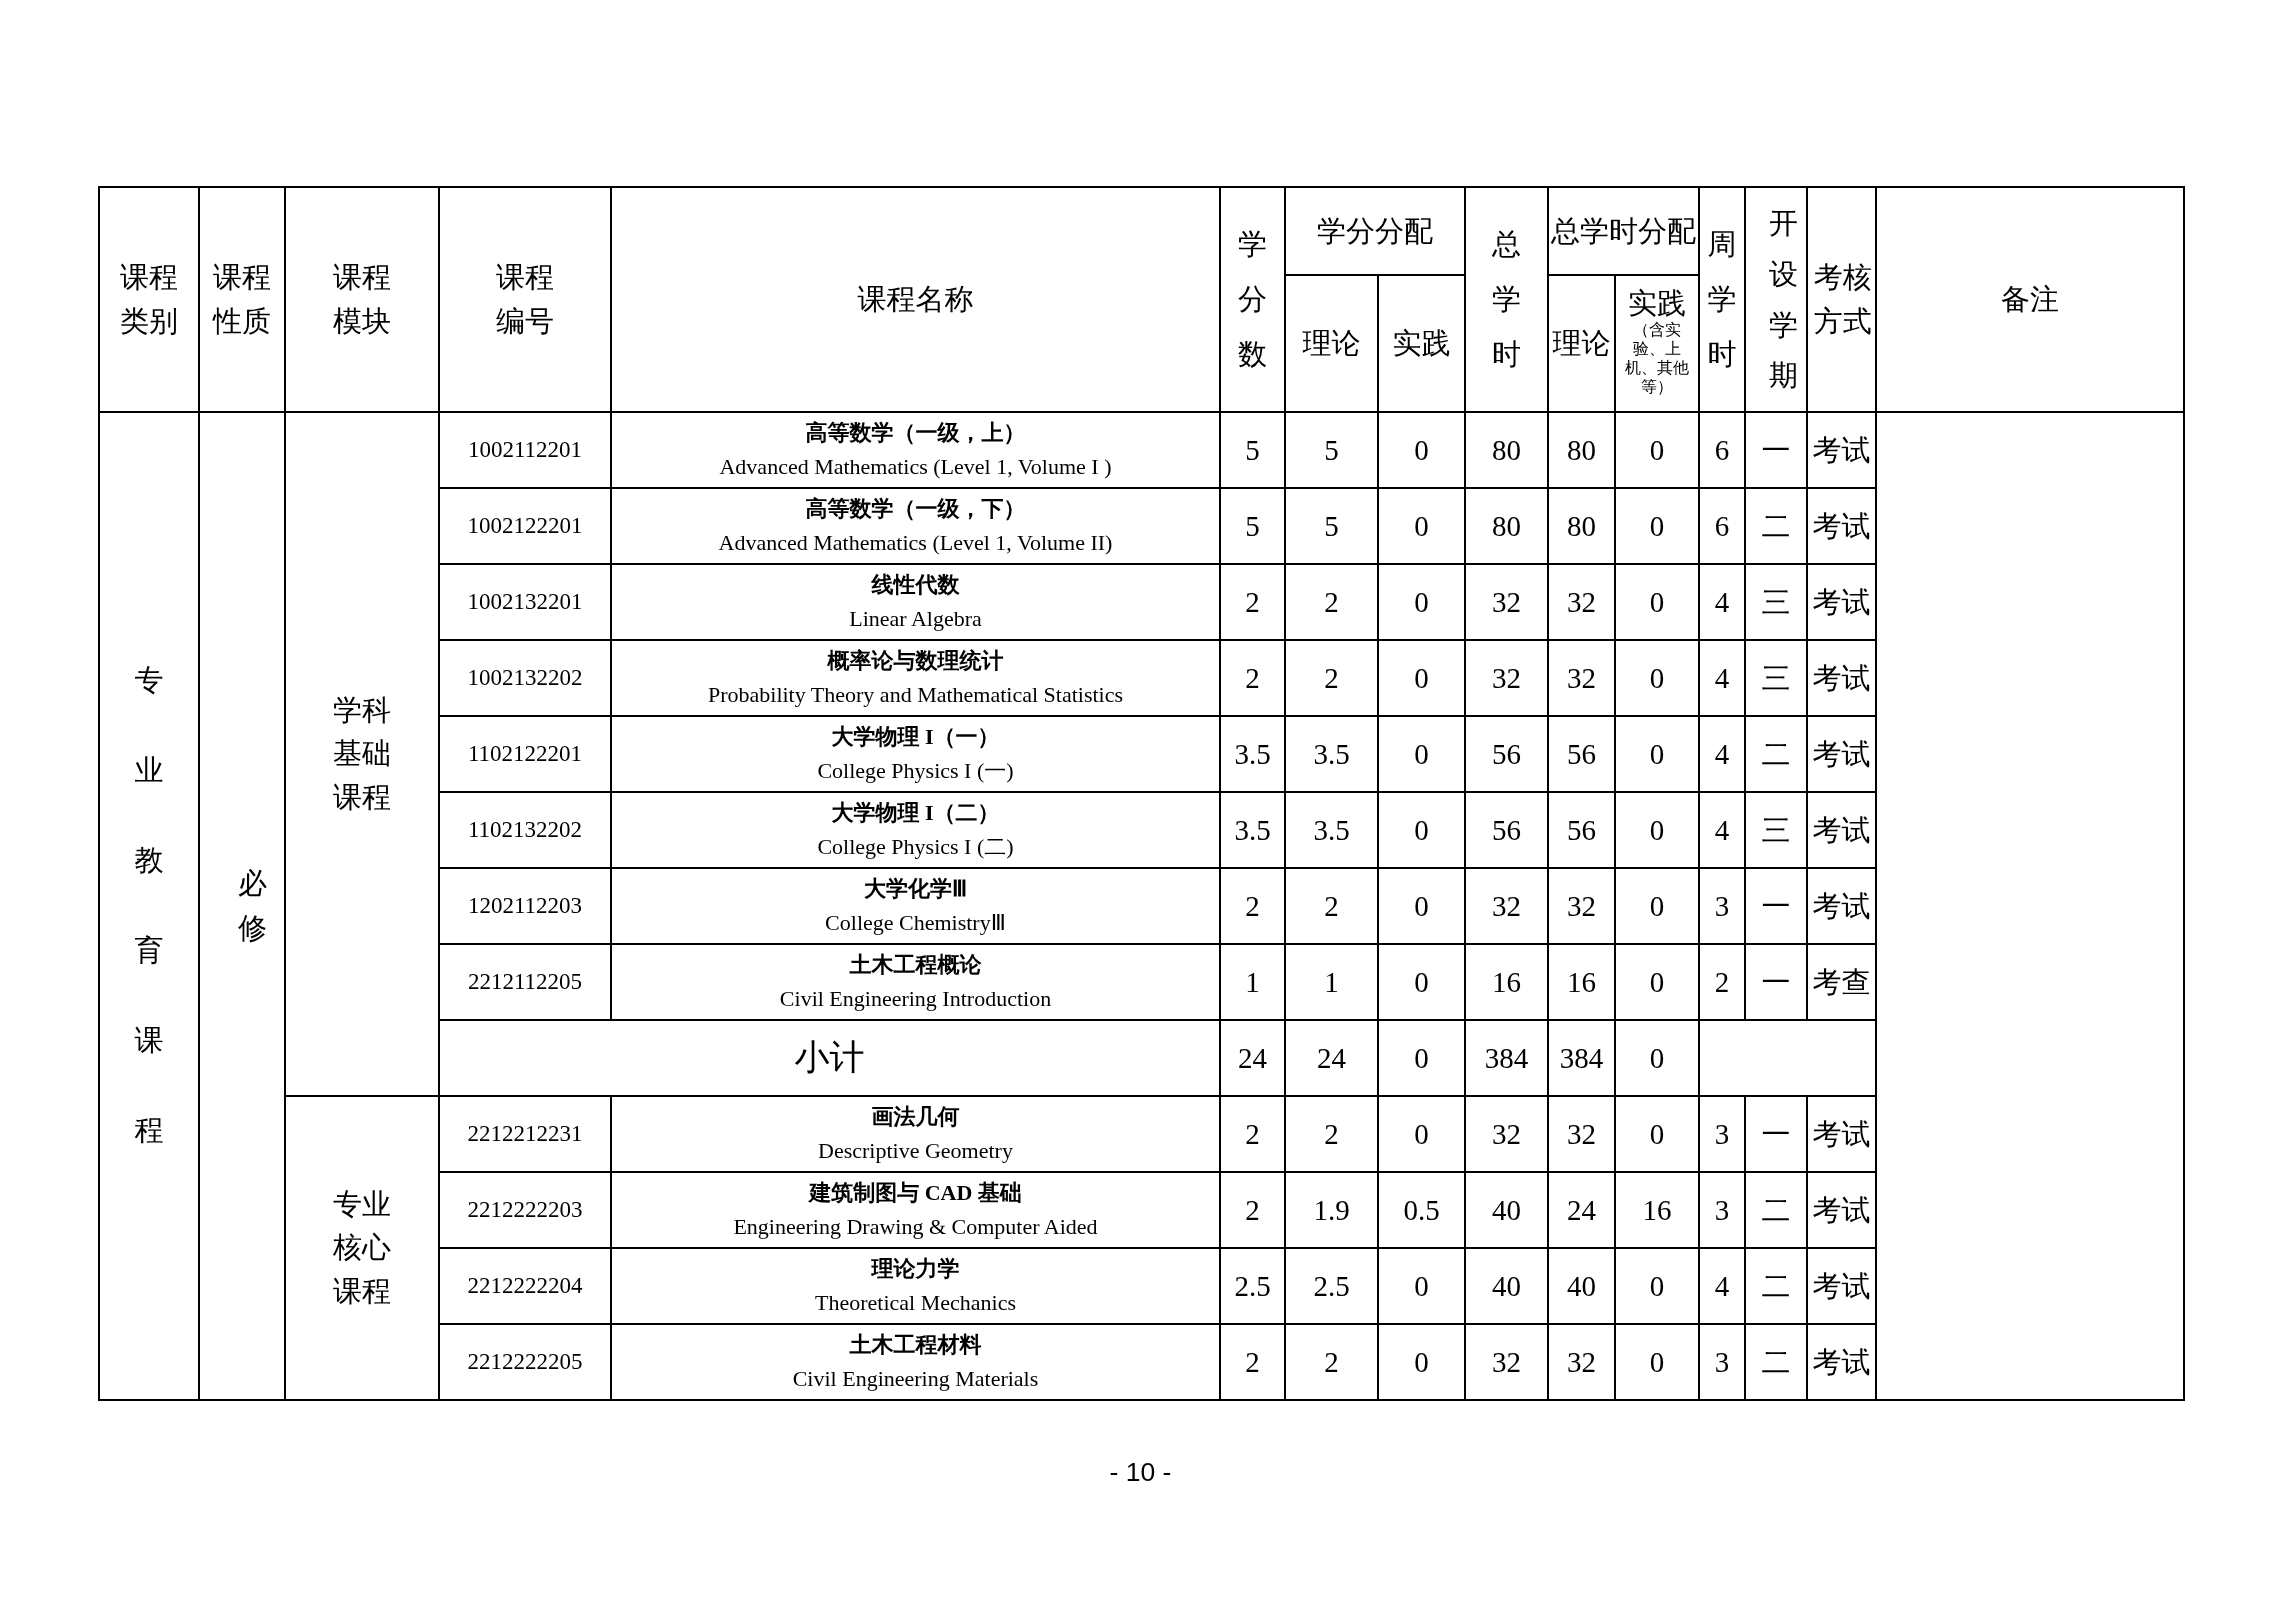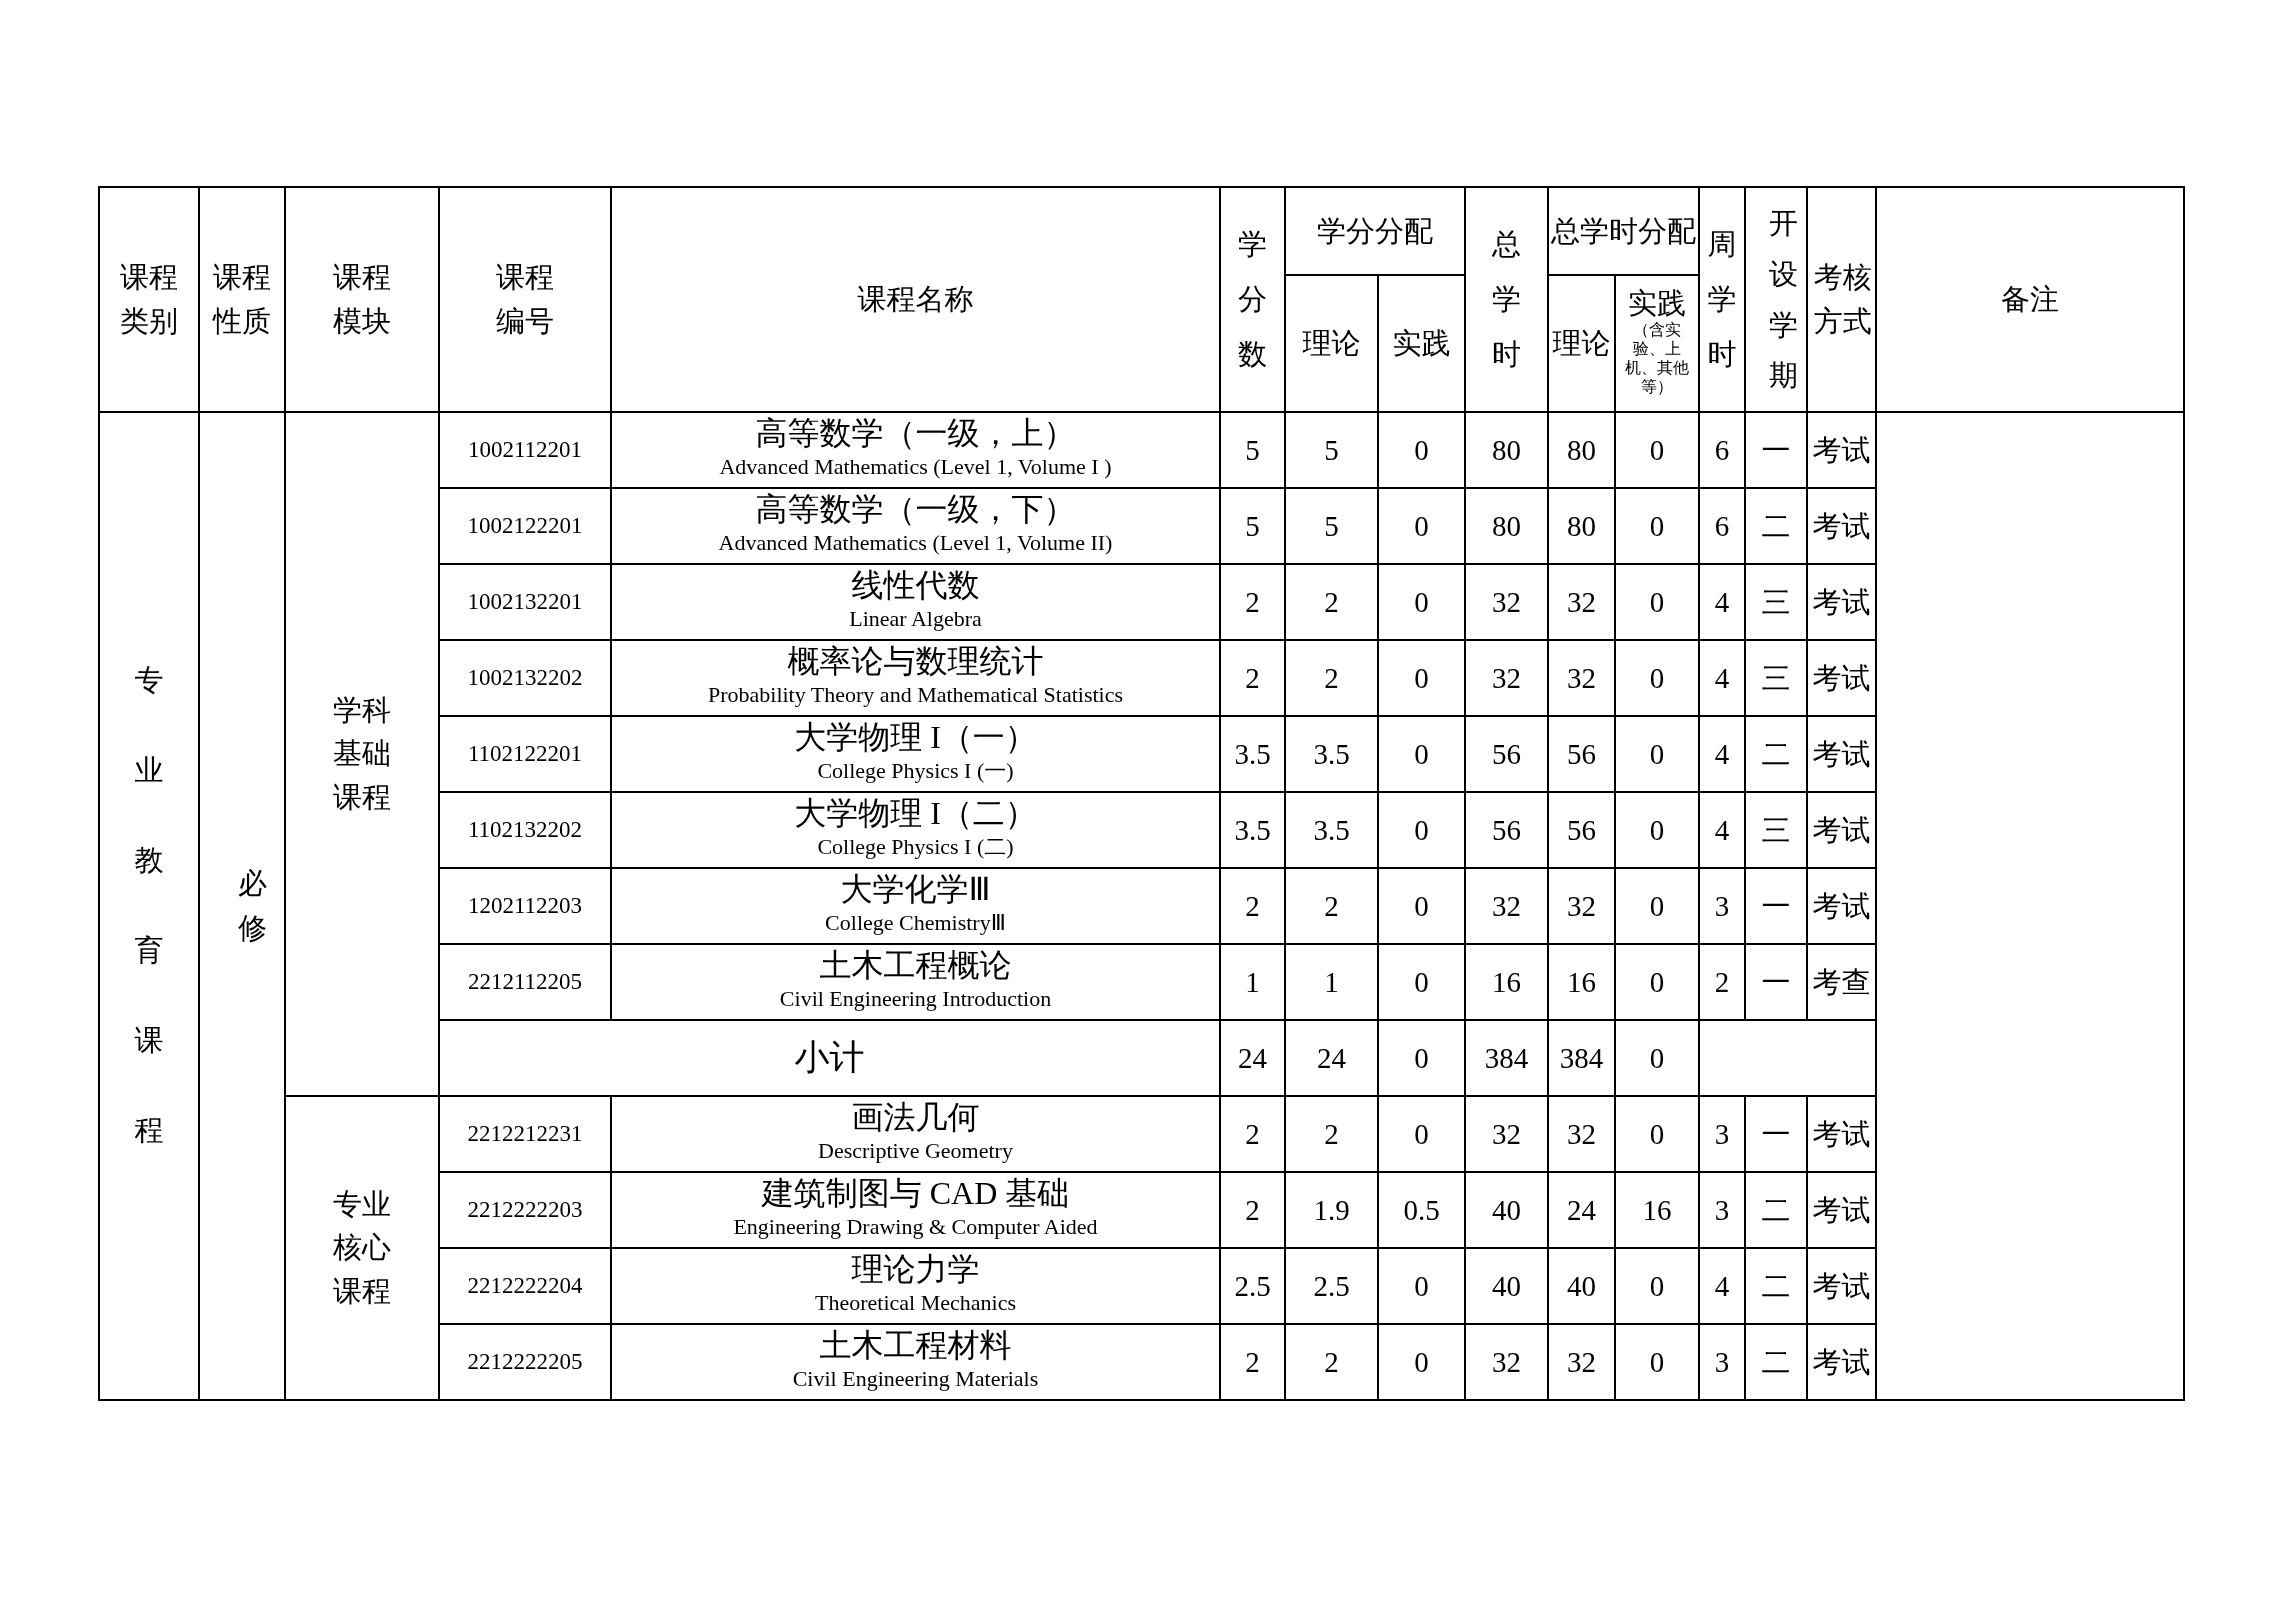--- a/index.html
+++ b/index.html
@@ -10,21 +10,21 @@
   thead tr.h1{height:88px;}
   thead tr.h2{height:137px;}
   tbody tr{height:76px;}
   
   .vt{display:inline-block;width:1.15em;word-break:break-all;line-height:1.9;}
   .vt4{display:inline-block;width:1.15em;word-break:break-all;line-height:1.75;margin-left:15px;}
   .vt2{display:inline-block;width:1.15em;word-break:break-all;line-height:1.55;margin-left:21px;}
   .vt6{display:inline-block;width:1.15em;word-break:break-all;line-height:3.1;}
   
   .w2{display:inline-block;width:2.25em;word-break:break-all;line-height:1.5;}
-  .name-cell .cn{font-size:32px;line-height:34px;}
+  .name-cell .cn{font-size:22px;line-height:34px;font-weight:bold;}
   .name-cell .en{font-size:22px;line-height:34px;}
   .code-cell{font-size:23px;}
   .note-small{display:inline-block;font-size:16px;line-height:1.2;word-break:break-all;width:4.2em;}
   .prac-head{line-height:1.1;}
   .subtotal-label{font-size:35px;}
   .pagenum{position:absolute;left:98px;top:1457px;width:2085px;text-align:center;font-size:26.5px;font-family:"Liberation Sans",sans-serif;color:#000;}
 </style>
 </head>
 <body>
 
@@ -275,15 +275,16 @@
       <td>32</td>
       <td>32</td>
       <td>0</td>
       <td>3</td>
       <td>二</td>
       <td>考试</td>
     </tr>
   </tbody>
 </table>
 
+<div class="pagenum">- 10 -</div>
 
 </div>
 
 
 </body></html>

